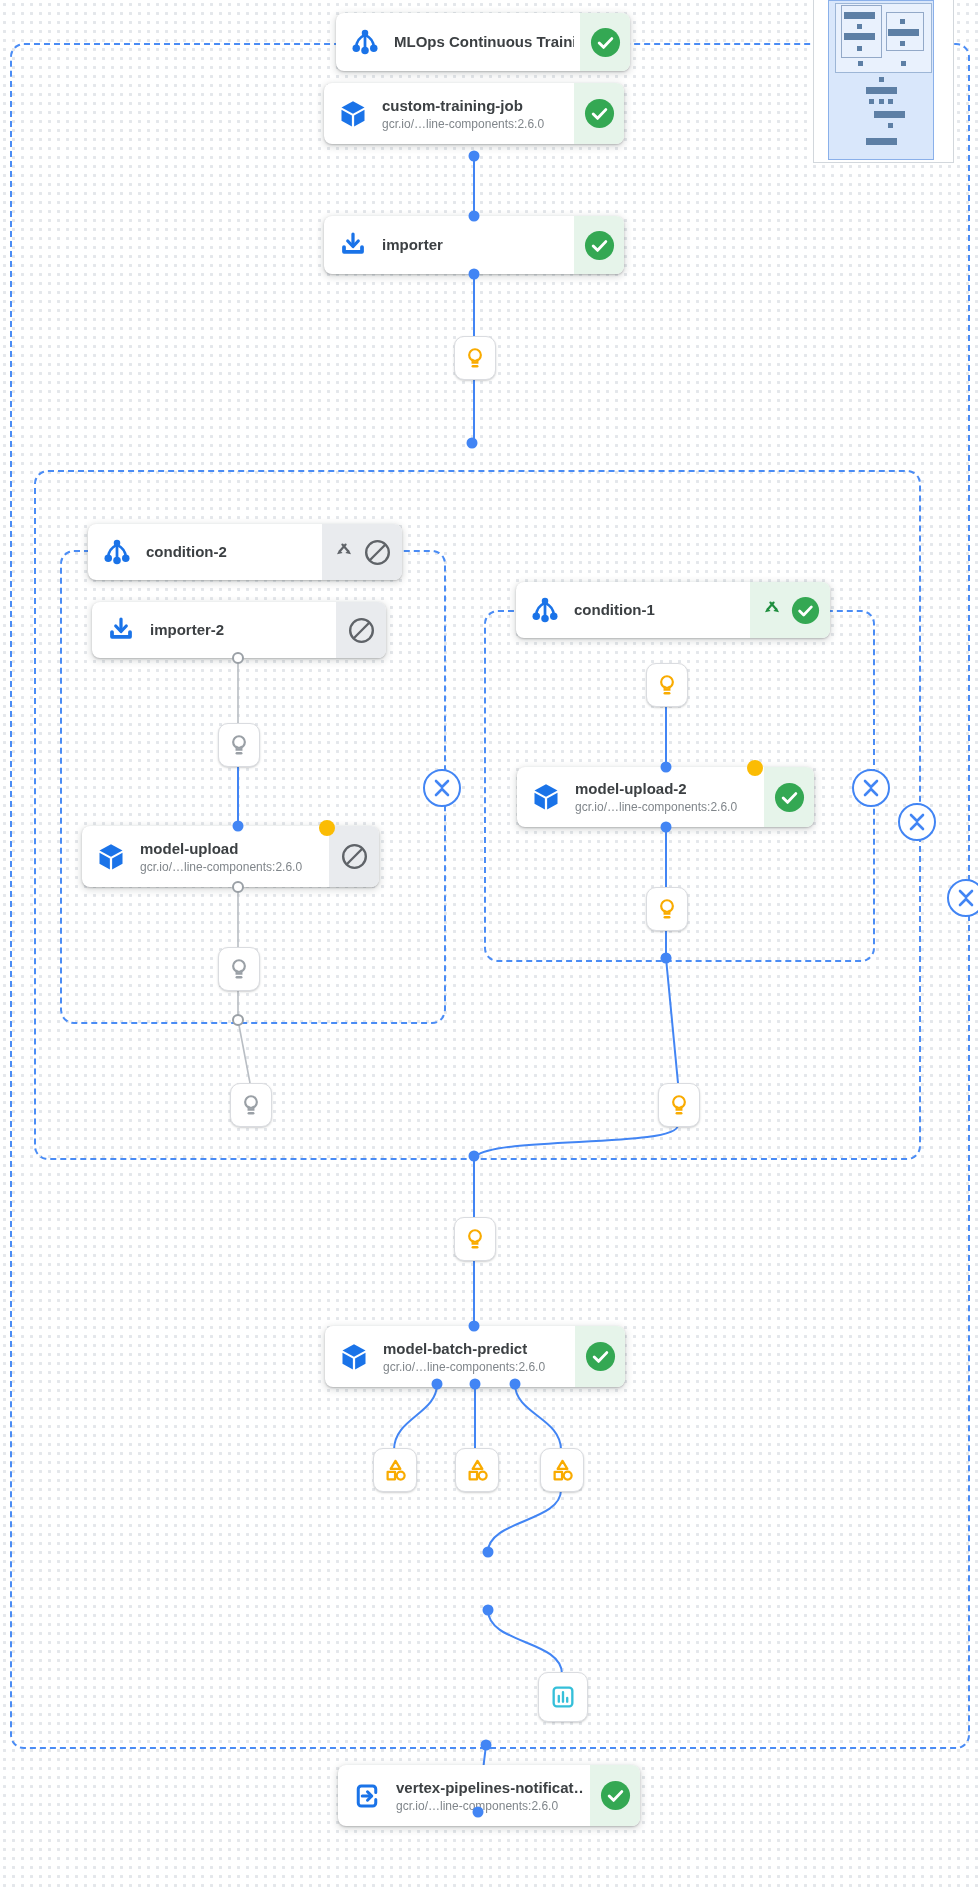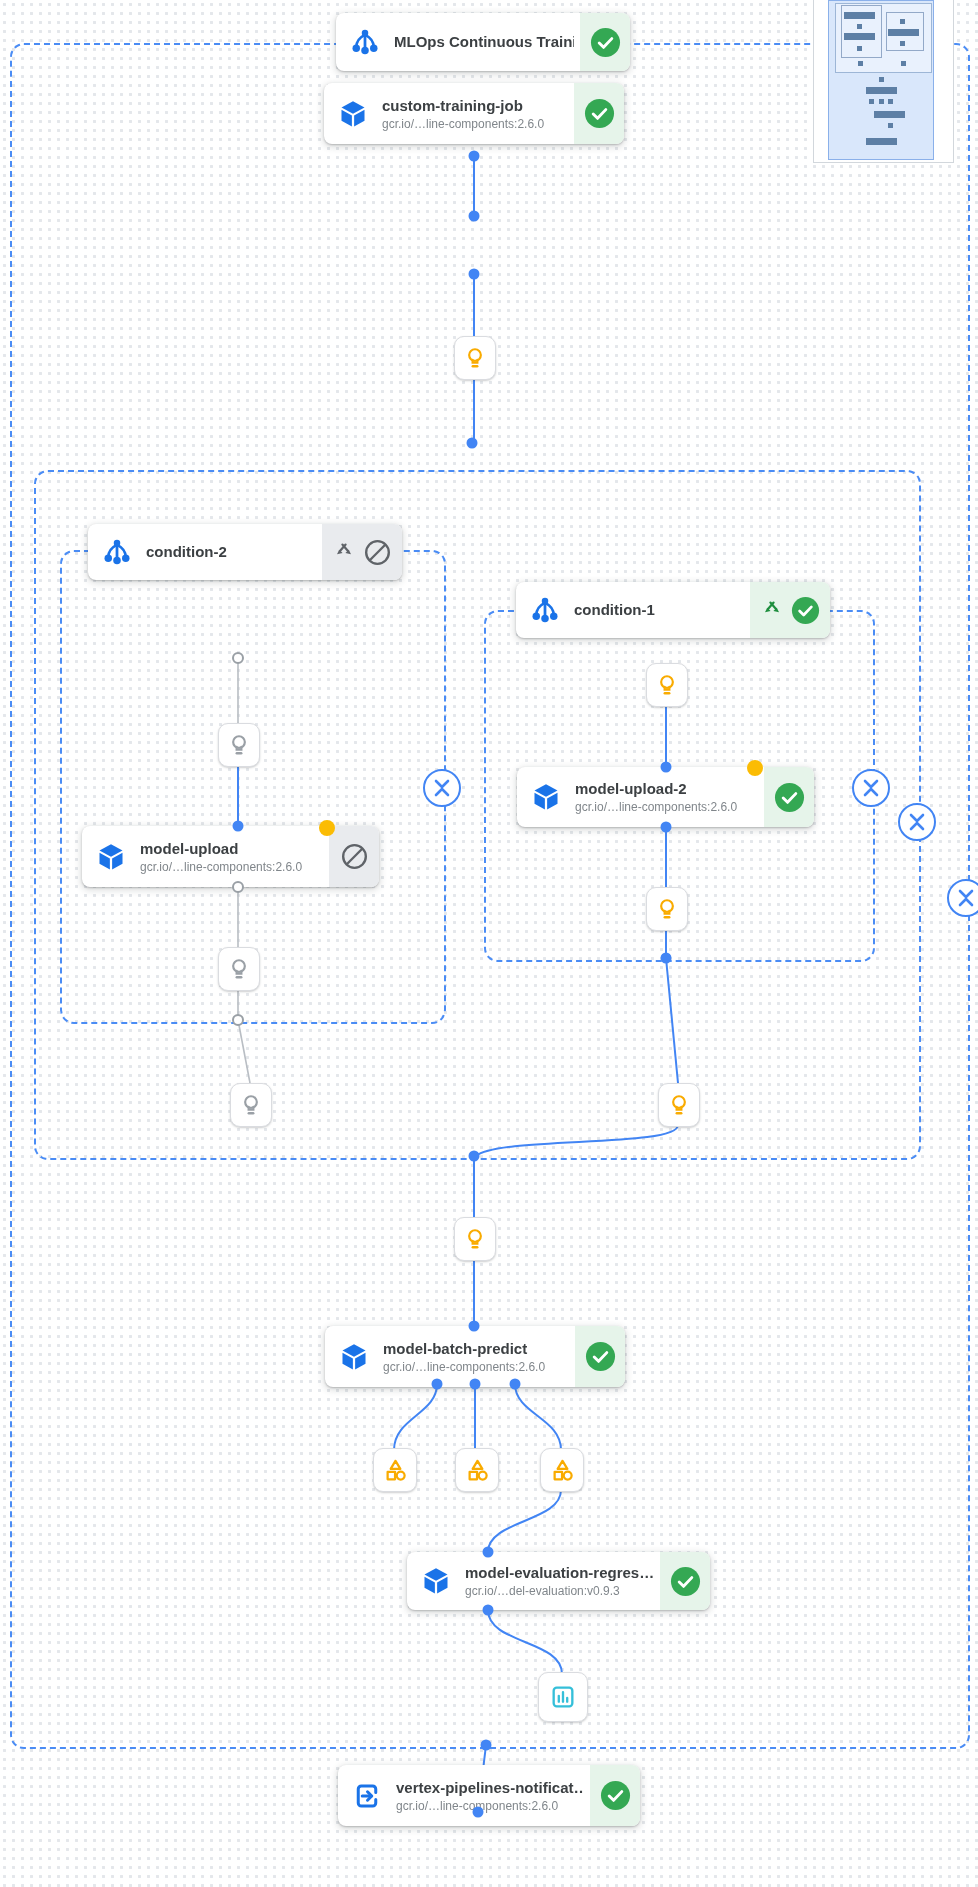--- a/index.html
+++ b/index.html
@@ -104,20 +104,38 @@
       <div class="n-sub">gcr.io/…line-components:2.6.0</div>
     </div>
     <div class="status green w1">
       <svg viewBox="0 0 32 32" width="31" height="31">
           <circle cx="16" cy="16" r="15" fill="#34a853"></circle>
           <path d="M9.5 16.5 L14 21 L22.5 12" stroke="#fff" stroke-width="3" fill="none" stroke-linecap="round" stroke-linejoin="round"></path>
         </svg>
     </div>
   </div>
 
+  <div class="card" style="left:324px;top:216px;width:300px;height:58px">
+    <div class="icon-wrap">
+      <svg viewBox="0 0 24 24" width="30" height="30" fill="none" stroke="#1a73e8" stroke-linecap="round" stroke-linejoin="round">
+          <path d="M12 3.2 V12.6" stroke-width="2.6"></path>
+          <path d="M7.8 8.8 L12 13.2 L16.2 8.8" stroke-width="2.6"></path>
+          <path d="M4.8 13.6 V17.4 H19.2 V13.6" stroke-width="3"></path>
+        </svg>
+    </div>
+    <div class="texts">
+        <div class="n-title">importer</div>
+      </div>
+    <div class="status green w1">
+      <svg viewBox="0 0 32 32" width="31" height="31">
+          <circle cx="16" cy="16" r="15" fill="#34a853"></circle>
+          <path d="M9.5 16.5 L14 21 L22.5 12" stroke="#fff" stroke-width="3" fill="none" stroke-linecap="round" stroke-linejoin="round"></path>
+        </svg>
+    </div>
+  </div>
 
 
   <div class="card" style="left:88px;top:524px;width:314px;height:56px">
     <div class="icon-wrap">
       <svg viewBox="0 0 24 24" width="30" height="30" fill="none" stroke="#1a73e8">
           <path d="M12 5.5 V18" stroke-width="2.2"></path>
           <path d="M11.5 6.5 C7.5 8.5 5.2 11 5 16" stroke-width="2.2"></path>
           <path d="M12.5 6.5 C16.5 8.5 18.8 11 19 16" stroke-width="2.2"></path>
           <circle cx="12" cy="4.7" r="2.6" fill="#1a73e8" stroke="none"></circle>
           <circle cx="12" cy="18.7" r="3" fill="#1a73e8" stroke="none"></circle>
@@ -135,20 +153,38 @@
           <path d="M10.4 4.6 L16 10.9" stroke="#5f6368" stroke-width="2.2" fill="none" stroke-linecap="round"></path>
           <polygon points="19.0,14.2 13.4,12.9 16.8,9.8" fill="#5f6368"></polygon>
         </svg>
       <svg viewBox="0 0 32 32" width="29" height="29" fill="none" stroke="#5f6368" stroke-width="2.6">
           <circle cx="16" cy="16" r="12.5"></circle>
           <path d="M7.2 24.8 L24.8 7.2"></path>
         </svg>
     </div>
   </div>
 
+  <div class="card" style="left:92px;top:602px;width:294px;height:56px">
+    <div class="icon-wrap">
+      <svg viewBox="0 0 24 24" width="30" height="30" fill="none" stroke="#1a73e8" stroke-linecap="round" stroke-linejoin="round">
+          <path d="M12 3.2 V12.6" stroke-width="2.6"></path>
+          <path d="M7.8 8.8 L12 13.2 L16.2 8.8" stroke-width="2.6"></path>
+          <path d="M4.8 13.6 V17.4 H19.2 V13.6" stroke-width="3"></path>
+        </svg>
+    </div>
+    <div class="texts">
+        <div class="n-title">importer-2</div>
+      </div>
+    <div class="status grey w1">
+      <svg viewBox="0 0 32 32" width="29" height="29" fill="none" stroke="#5f6368" stroke-width="2.6">
+          <circle cx="16" cy="16" r="12.5"></circle>
+          <path d="M7.2 24.8 L24.8 7.2"></path>
+        </svg>
+    </div>
+  </div>
 
   <div class="card" style="left:82px;top:826px;width:297px;height:61px">
     <div class="icon-wrap">
       <svg viewBox="0 0 24 24" width="30" height="30">
           <path fill="#1a73e8" d="M12 1.8 L21.2 6.8 L12 11.8 L2.8 6.8 Z"></path>
           <path fill="#1a73e8" d="M2.8 8.6 L11.1 13.1 V21.9 L2.8 17.3 Z"></path>
           <path fill="#1a73e8" d="M21.2 8.6 L12.9 13.1 V21.9 L21.2 17.3 Z"></path>
         </svg>
     </div>
     <div class="texts">
@@ -225,39 +261,20 @@
       <div class="n-sub">gcr.io/…line-components:2.6.0</div>
     </div>
     <div class="status green w1">
       <svg viewBox="0 0 32 32" width="31" height="31">
           <circle cx="16" cy="16" r="15" fill="#34a853"></circle>
           <path d="M9.5 16.5 L14 21 L22.5 12" stroke="#fff" stroke-width="3" fill="none" stroke-linecap="round" stroke-linejoin="round"></path>
         </svg>
     </div>
   </div>
 
-  <div class="card" style="left:407px;top:1552px;width:303px;height:58px">
-    <div class="icon-wrap">
-      <svg viewBox="0 0 24 24" width="30" height="30">
-          <path fill="#1a73e8" d="M12 1.8 L21.2 6.8 L12 11.8 L2.8 6.8 Z"></path>
-          <path fill="#1a73e8" d="M2.8 8.6 L11.1 13.1 V21.9 L2.8 17.3 Z"></path>
-          <path fill="#1a73e8" d="M21.2 8.6 L12.9 13.1 V21.9 L21.2 17.3 Z"></path>
-        </svg>
-    </div>
-    <div class="texts">
-      <div class="n-title">model-evaluation-regres…</div>
-      <div class="n-sub">gcr.io/…del-evaluation:v0.9.3</div>
-    </div>
-    <div class="status green w1">
-      <svg viewBox="0 0 32 32" width="31" height="31">
-          <circle cx="16" cy="16" r="15" fill="#34a853"></circle>
-          <path d="M9.5 16.5 L14 21 L22.5 12" stroke="#fff" stroke-width="3" fill="none" stroke-linecap="round" stroke-linejoin="round"></path>
-        </svg>
-    </div>
-  </div>
 
   <div class="card" style="left:338px;top:1765px;width:302px;height:61px">
     <div class="icon-wrap">
       <svg viewBox="0 0 24 24" width="30" height="30" fill="none" stroke="#1a73e8" stroke-linecap="round" stroke-linejoin="round">
           <path d="M19 9.2 V6.4 A2.4 2.4 0 0 0 16.6 4 H7.4 A2.4 2.4 0 0 0 5 6.4 V17.6 A2.4 2.4 0 0 0 7.4 20 H16.6 A2.4 2.4 0 0 0 19 17.6 V14.8" stroke-width="2.4"></path>
           <path d="M8.2 12 H15.4" stroke-width="2.4"></path>
           <path d="M12.4 8.6 L15.8 12 L12.4 15.4" stroke-width="2.4"></path>
         </svg>
     </div>
     <div class="texts">

